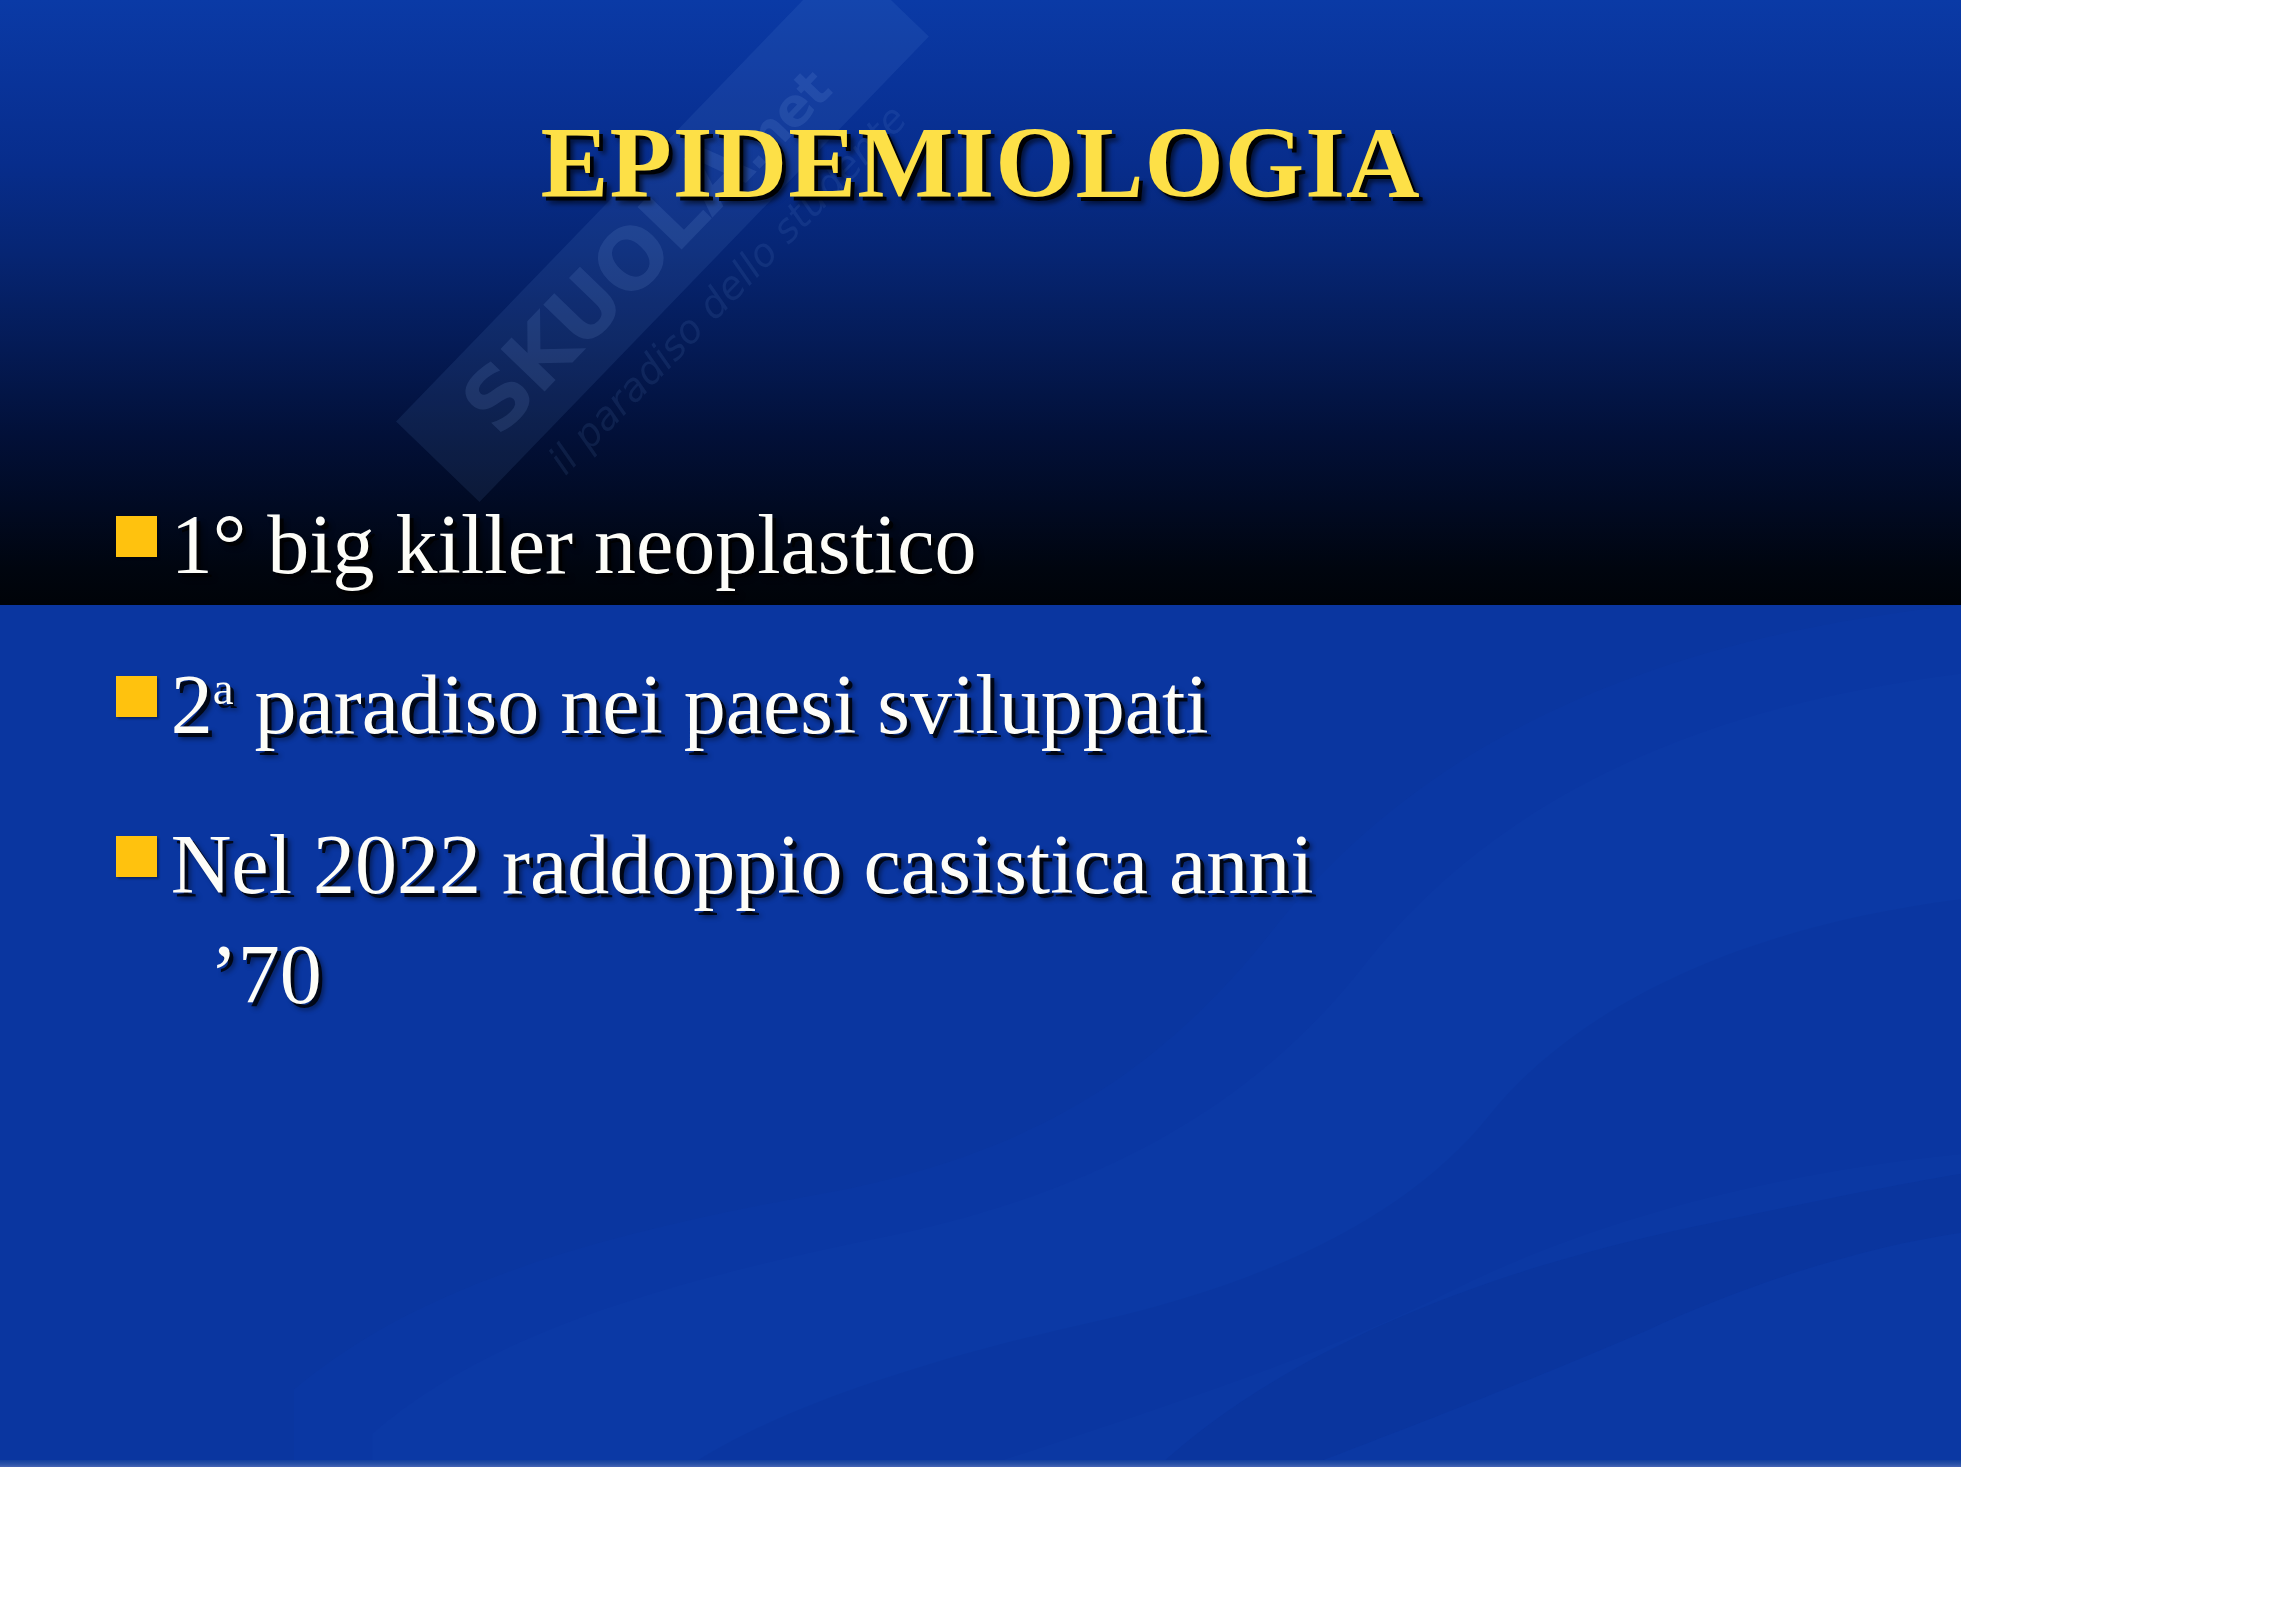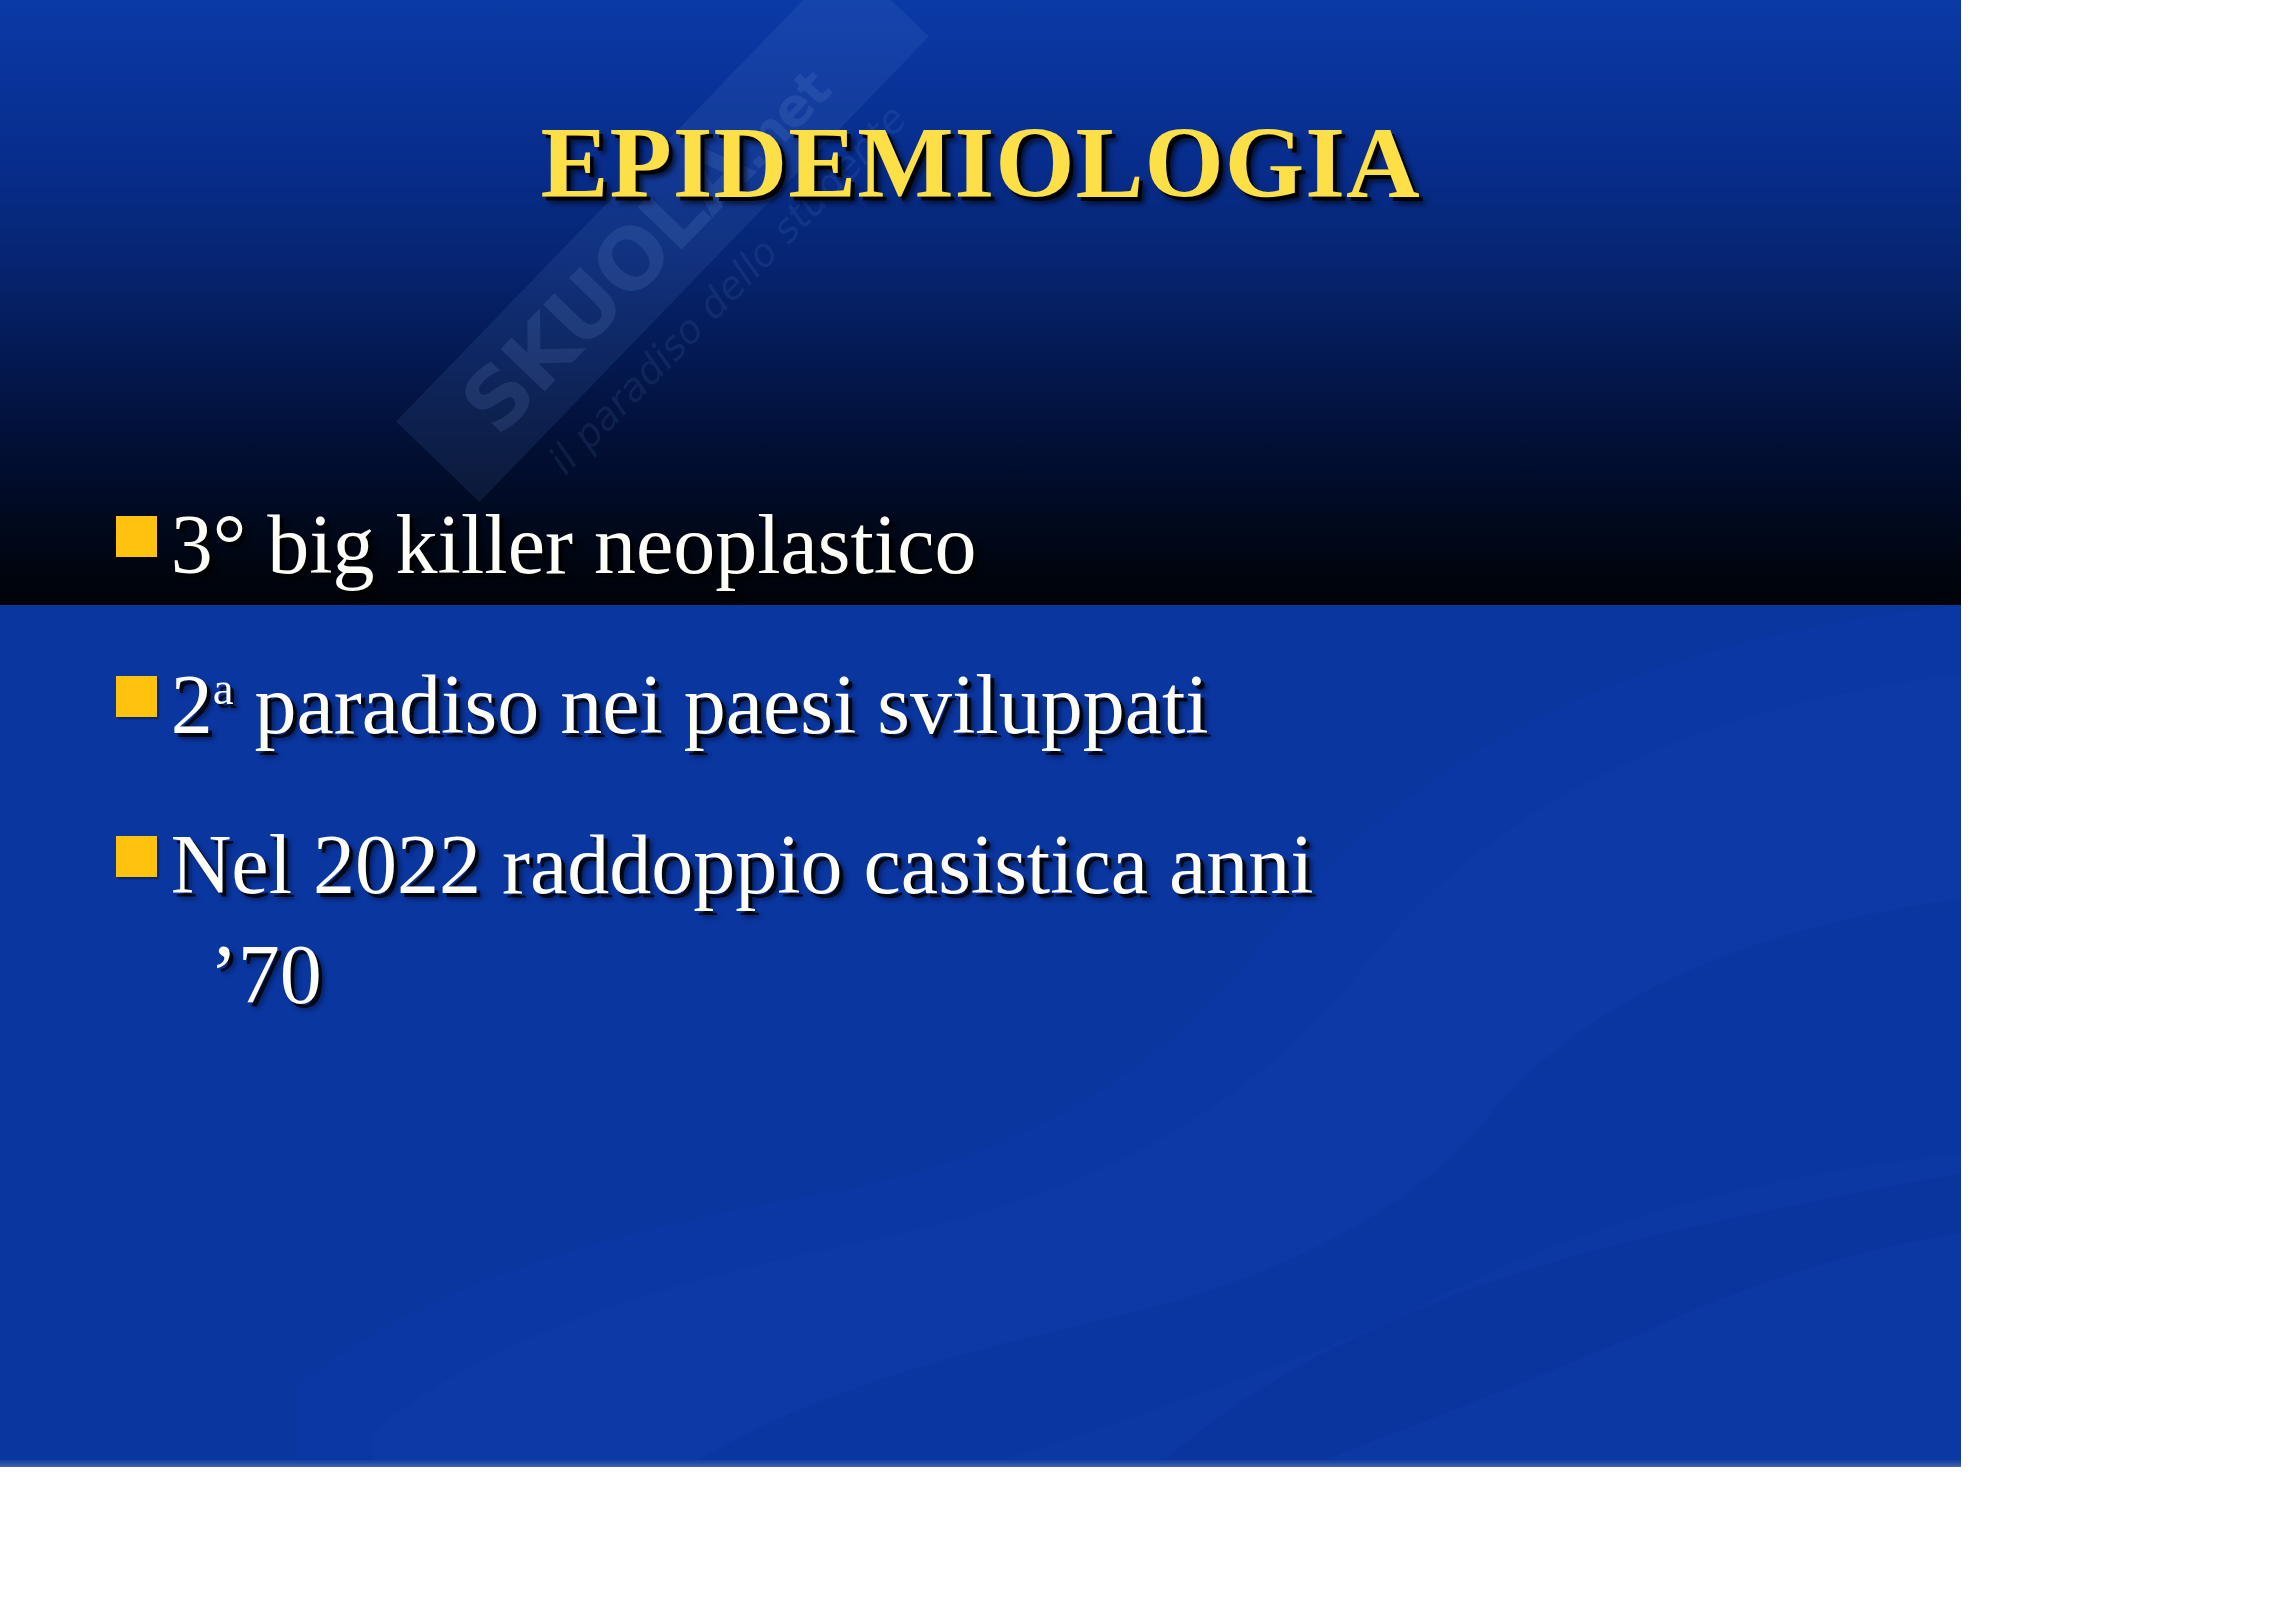--- a/index.html
+++ b/index.html
@@ -216,21 +216,21 @@
       <div id="wm-tagline">il paradiso dello studente</div>
     </div>
   </div>
 
   <div id="title">EPIDEMIOLOGIA</div>
 
   <div id="bullet-list">
 
     <div class="bullet-row">
       <div class="bullet-marker"></div>
-      <div class="bullet-text"><span>3° big killer neoplastico</span></div>
+      <div class="bullet-text"><span>1° big killer neoplastico</span></div>
     </div>
 
     <div class="bullet-row">
       <div class="bullet-marker"></div>
       <div class="bullet-text"><span>2</span><span class="sup">a</span><span> paradiso nei paesi sviluppati</span></div>
     </div>
 
     <div class="bullet-row">
       <div class="bullet-marker"></div>
       <div class="bullet-text"><span>Nel 2022 raddoppio casistica anni</span><span class="wrap-line">’70</span></div>

